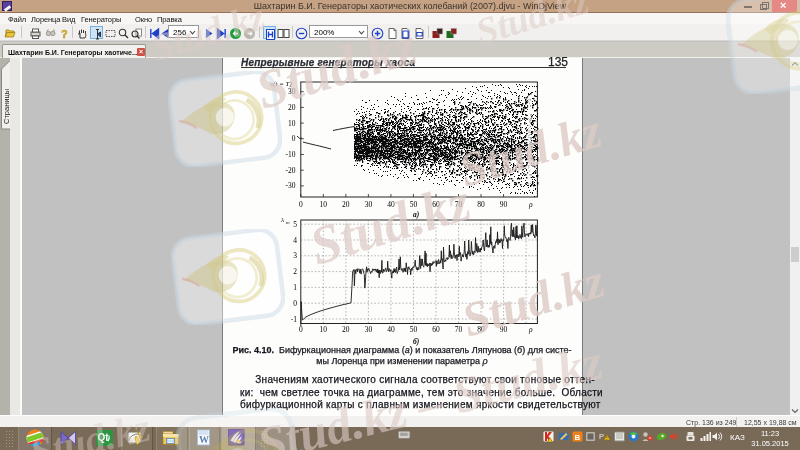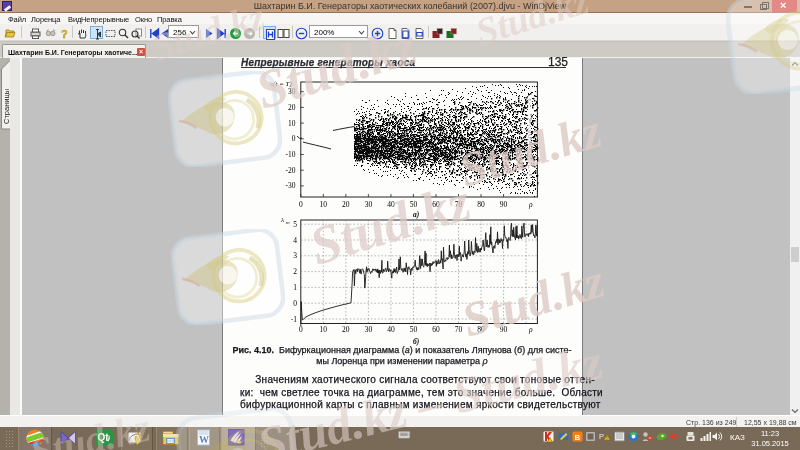--- a/index.html
+++ b/index.html
@@ -55,22 +55,22 @@
 <div class="abs" id="titlebar"></div>
 <div class="abs" id="winicon"></div>
 <div class="abs" id="titletext">Шахтарин Б.И. Генераторы хаотических колебаний (2007).djvu - WinDjView</div>
 <div class="abs" id="btnmin"></div>
 <div class="abs" id="btnmax"></div>
 <div class="abs" id="btnclose"></div>
 
 <div class="abs" id="menubar">
 <span style="left:8px;top:2px">Файл</span>
     <span style="left:31px;top:2px">Лоренца</span>
-    <span style="left:68px;top:2px">Вид</span>
-    <span style="left:81px;top:2px">Непрерывные</span>
+    <span style="left:62px;top:2px">Вид</span>
+    <span style="left:81px;top:2px">Генераторы</span>
     <span style="left:135px;top:2px">Окно</span>
     <span style="left:157px;top:2px">Правка</span>
 </div>
 
 <div class="abs" id="toolbar">
     <div class="tbi" style="left:4px;width:13px"><svg width="13" height="13" viewBox="0 0 13 13">
         <path d="M1 10 L2.5 5.5 L11 5.5 L9.5 10 Z M2 9 L2 3 L5 3 L6 4 L10 4 L10 5" fill="#e8c43a" stroke="#9a7d14" stroke-width="0.8"></path>
       </svg></div>
 <div class="sep" style="left:21px"></div>
     <div class="tbi" style="left:29px;width:13px"><svg width="13" height="13" viewBox="0 0 13 13">

